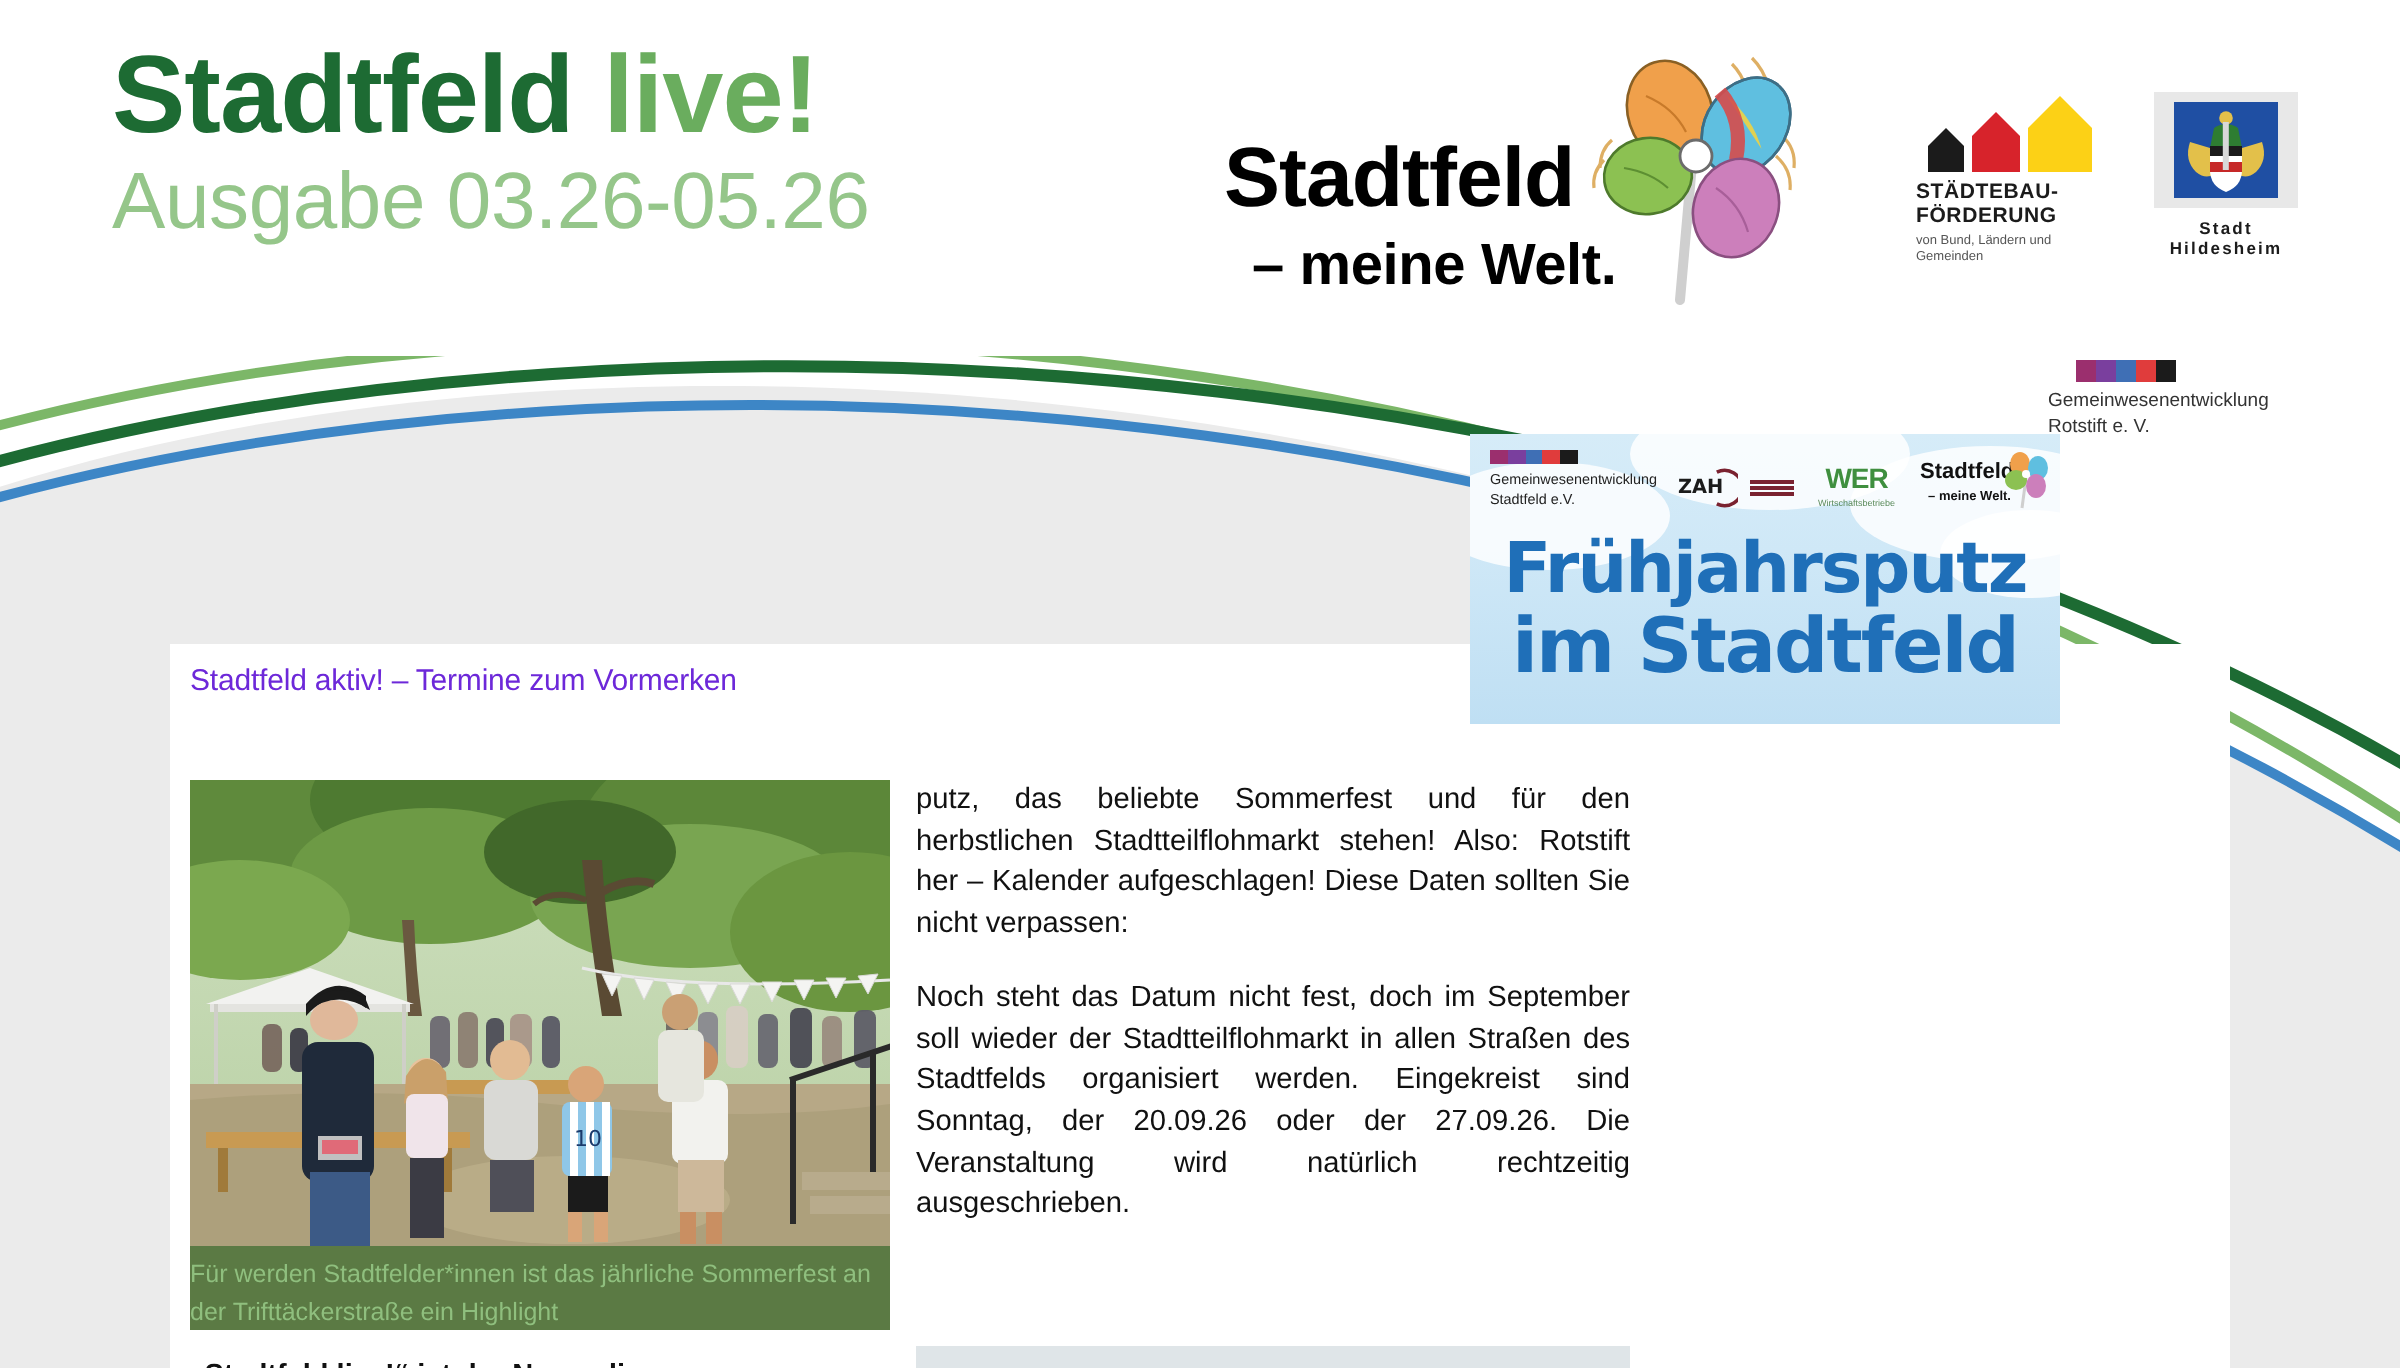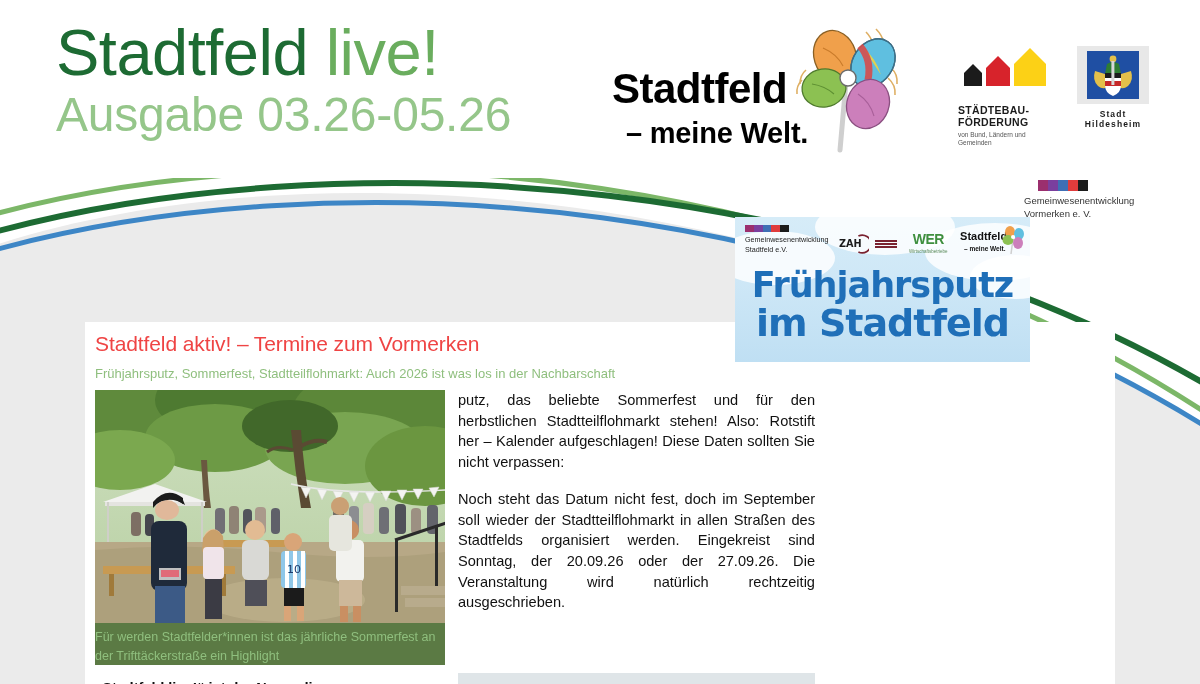--- a/index.html
+++ b/index.html
@@ -26,29 +26,29 @@
     left: 0; top: 0; width: 1200px; height: 178px;
     background: #ffffff;
     z-index: 6;
   }
   .masthead {
     position: absolute;
     left: 56px; top: 20px;
     line-height: 1;
   }
   .masthead-title {
-    font-size: 65px;
-    font-weight: 400;
+    font-size: 55px;
+    font-weight: 700;
     letter-spacing: -0.5px;
     white-space: nowrap;
   }
   .mt-dark { color: #1d6b33; }
   .mt-light { color: #6aad5e; }
   .masthead-sub {
-    font-size: 48px;
+    font-size: 40px;
     color: #95c68a;
     font-weight: 400;
     margin-top: 6px;
     letter-spacing: -0.2px;
     white-space: nowrap;
   }
 
   
   .sf-logo {
     position: absolute;
@@ -86,21 +86,21 @@
   .h-black .roof { border-left-width: 9px; border-right-width: 9px; border-bottom-width: 9px; border-bottom-color: #1b1b1b; }
   .h-black .body { width: 18px; height: 13px; background: #1b1b1b; }
   .h-red { left: 28px; }
   .h-red .roof { border-left-width: 12px; border-right-width: 12px; border-bottom-width: 12px; border-bottom-color: #d7232b; }
   .h-red .body { width: 24px; height: 18px; background: #d7232b; }
   .h-yellow { left: 56px; }
   .h-yellow .roof { border-left-width: 16px; border-right-width: 16px; border-bottom-width: 16px; border-bottom-color: #fcd116; }
   .h-yellow .body { width: 32px; height: 22px; background: #fcd116; }
   .sbf-t1 {
     font-size: 10.5px; font-weight: 700; color: #1b1b1b;
-    line-height: 1.16; margin-top: 18px; letter-spacing: 0.3px;
+    line-height: 1.16; margin-top: 4px; letter-spacing: 0.3px;
     text-align: left;
   }
   .sbf-t2 {
     font-size: 6.5px; color: #555; line-height: 1.25;
     margin-top: 3px; text-align: left;
   }
 
   
   .logo-hi {
     position: absolute; left: 1071px; top: 46px;
@@ -140,21 +140,21 @@
     position: absolute;
     left: 85px; top: 322px;
     width: 1030px; height: 362px;
     background: #ffffff;
     z-index: 4;
   }
   .article-head {
     position: absolute; left: 10px; top: 10px; width: 700px;
   }
   .article-title {
-    font-size: 21px; color: #ef4444; font-weight: 400;
+    font-size: 15px; color: #6d28d9; font-weight: 400;
     letter-spacing: -0.1px; white-space: nowrap;
   }
   .article-kicker {
     font-size: 13px; color: #8fbf7e; margin-top: 10px;
     white-space: nowrap;
   }
 
   .photo {
     position: absolute; left: 10px; top: 68px;
     width: 350px; height: 275px;
@@ -319,29 +319,28 @@
     <div class="logo-gwe">
       <div class="gwe-bars">
         <span style="background:#9b2f6e"></span>
           <span style="background:#7a3f9e"></span>
           <span style="background:#3f6fb5"></span>
           <span style="background:#e03c3c"></span>
           <span style="background:#1b1b1b"></span>
       </div>
       <div class="gwe-t">
         <div>Gemeinwesenentwicklung</div>
-        <div>Vormerken e. V.</div>
+        <div>Rotstift e. V.</div>
       </div>
     </div>
   </div>
 
   <div class="card">
     <div class="article-head">
       <div class="article-title">Stadtfeld aktiv! – Termine zum Vormerken</div>
-      <div class="article-kicker">Frühjahrsputz, Sommerfest, Stadtteilflohmarkt: Auch 2026 ist was los in der Nachbarschaft</div>
     </div>
 
     <div class="photo">
       <svg viewBox="0 0 350 233" width="350" height="233" preserveAspectRatio="none">
         <defs>
           <linearGradient id="skyg" x1="0" y1="0" x2="0" y2="1">
             <stop offset="0%" stop-color="#cfe0c0"></stop>
               <stop offset="100%" stop-color="#b7cfa2"></stop>
           </linearGradient>
         </defs>

